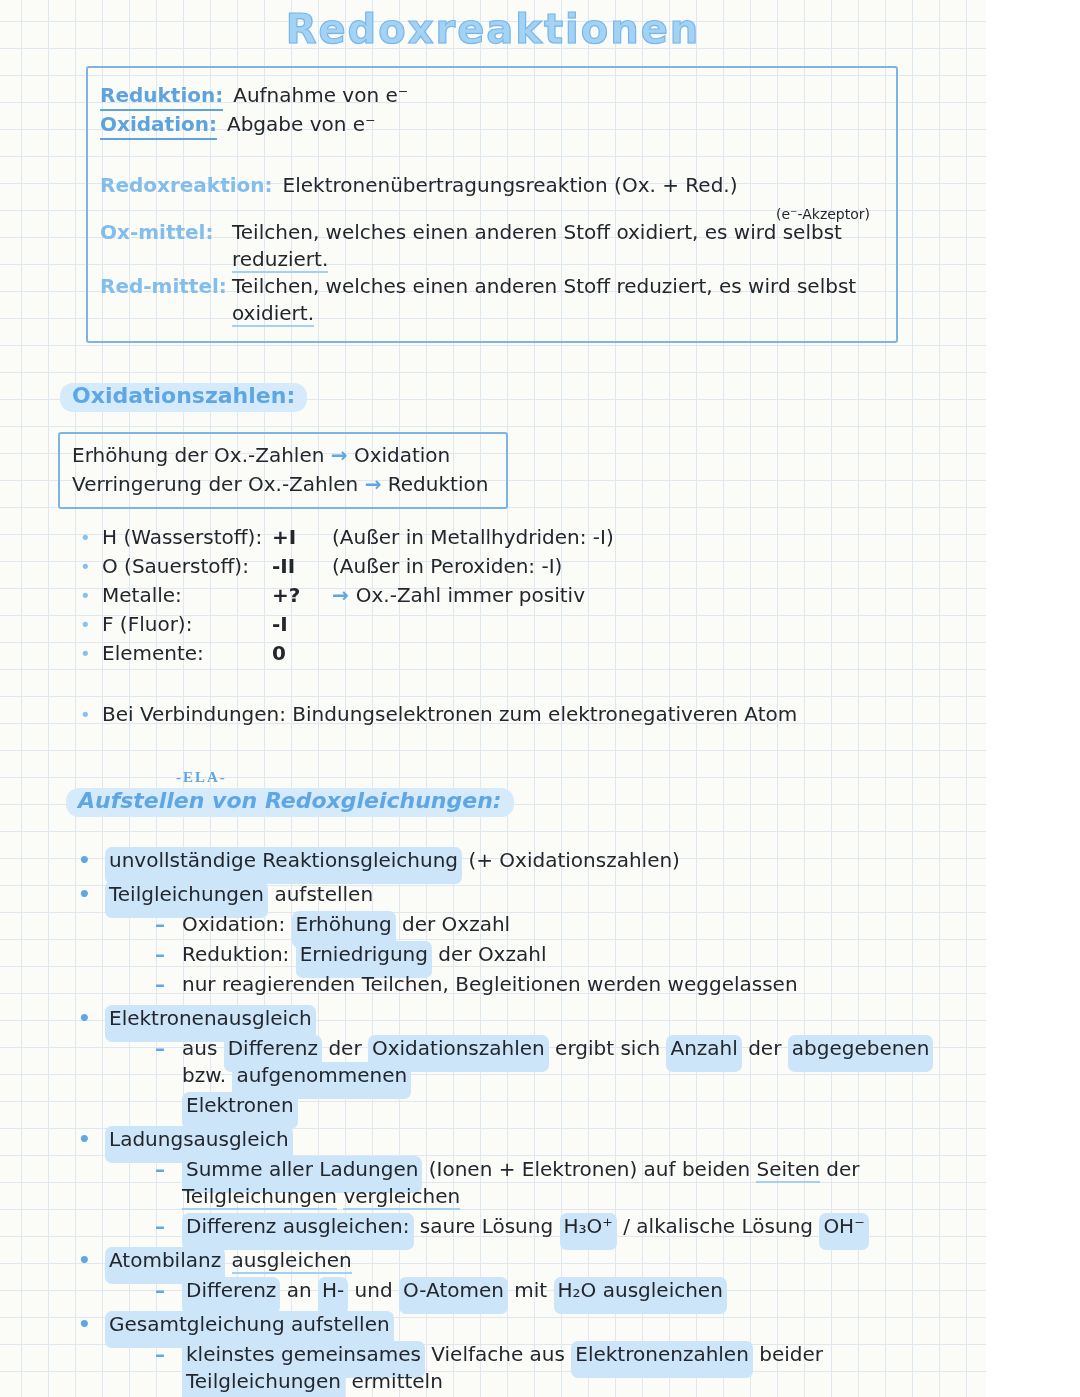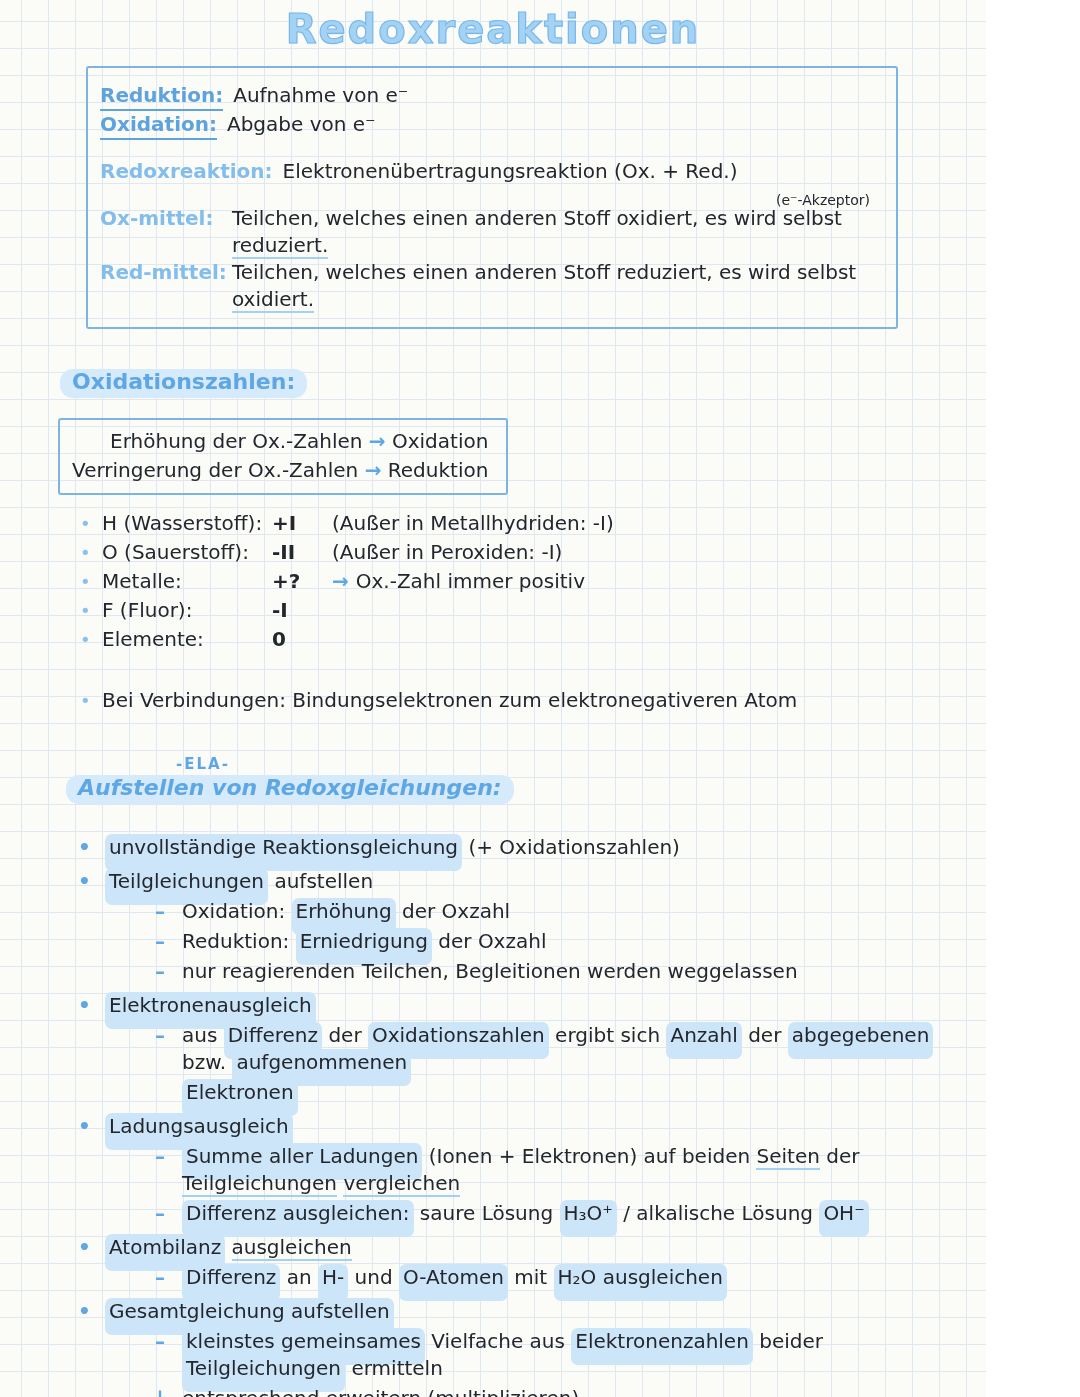--- a/index.html
+++ b/index.html
@@ -32,21 +32,21 @@
   
   .def-box{
     margin:14px 88px 0 86px;
     border:2.5px solid #7cb4e4;
     border-radius:3px;
     padding:14px 22px 14px 12px;
     font-size:20px;
     line-height:27px;
   }
   .def-row{display:flex;align-items:baseline;}
-  .mt22{margin-top:18px;}
+  .mt22{margin-top:32px;}
   .term{font-weight:600;margin-right:10px;white-space:nowrap;}
   .t-blueul{color:#5fa3de;border-bottom:2.5px solid #5fa3de;}
   .t-blue{color:#82bdec;}
   .term-fixed{display:inline-block;width:122px;flex-shrink:0;}
   .def-annotation{
     text-align:right;
     font-size:14px;
     line-height:15px;
     margin:8px 4px -3px 0;
     color:#23272d;
@@ -65,34 +65,33 @@
   .h2-pos{margin:2px 0 0 66px;font-style:italic;}
   
   .rules-wrap{margin:20px 0 0 58px;}
   .rules-box{
     display:inline-block;
     border:2.5px solid #7cb4e4;
     border-radius:3px;
     padding:7px 18px 8px 12px;
     font-size:20px;
     line-height:29px;
-    text-align:right;
   }
   
   .val-list{margin:14px 0 0 80px;font-size:20px;}
   .val-row{display:flex;line-height:28px;align-items:baseline;}
   .bullet{color:#88c1ee;width:22px;flex-shrink:0;font-size:18px;}
   .val-label{width:170px;flex-shrink:0;}
   .val-value{width:60px;flex-shrink:0;font-weight:600;}
   .compound-row{margin:32px 0 0 80px;display:flex;font-size:20px;line-height:28px;align-items:baseline;}
   
   .ela{
     margin:40px 16px 0 176px;
     color:#5fa7e4;font-weight:700;
-    font-size:15px;letter-spacing:2px;
+    font-size:15px;letter-spacing:2px;font-family:Liberation Serif, serif;
   }
   .steps{margin:30px 36px 0 78px;font-size:20px;}
   .li{display:flex;line-height:27px;margin-top:3px;align-items:baseline;}
   .li.l1{margin-top:7px;}
   .li.l2,.li.l3{margin-left:77px;}
   .marker{width:27px;flex-shrink:0;color:#5fa7e4;font-weight:700;}
   .li-text{}
   
   .s-k{}
   .s-hl{background:#cde5f8;border-radius:7px;padding:1px 4px 12px;box-decoration-break:clone;-webkit-box-decoration-break:clone;}

